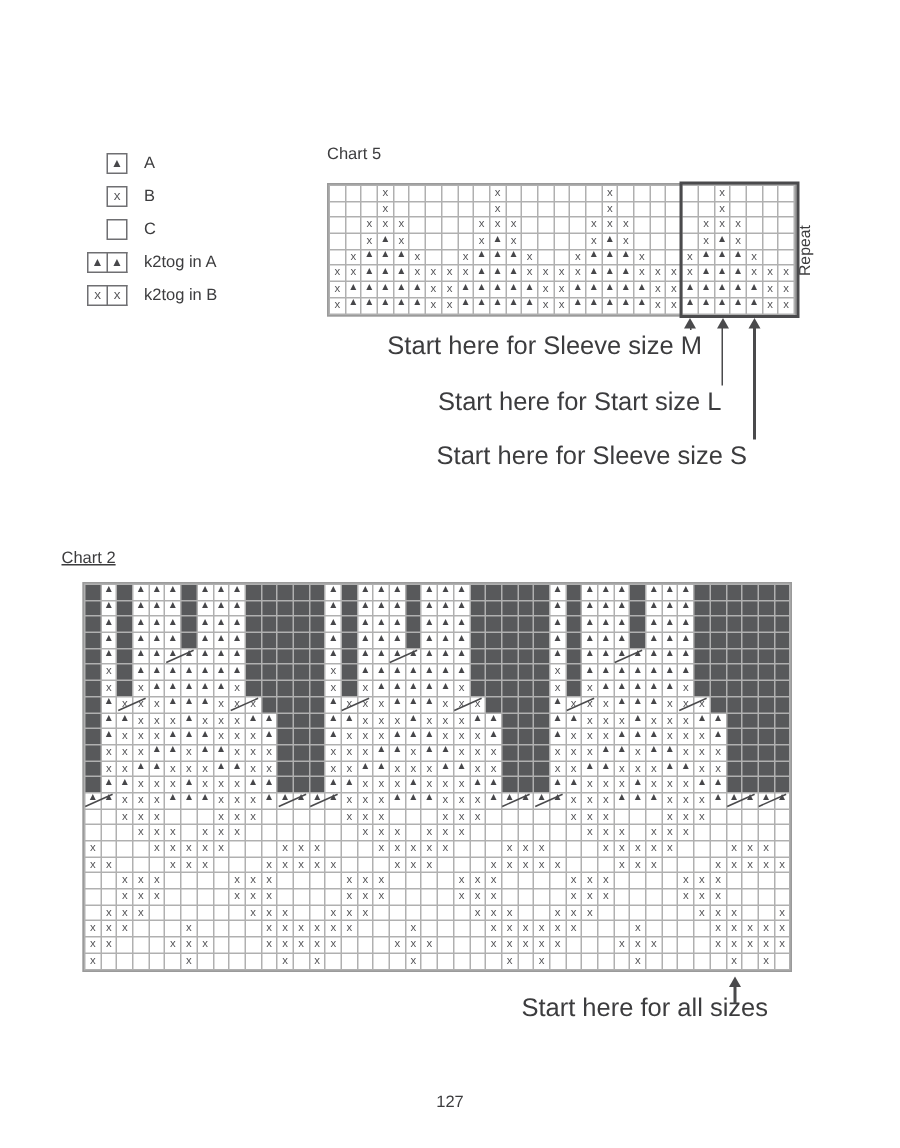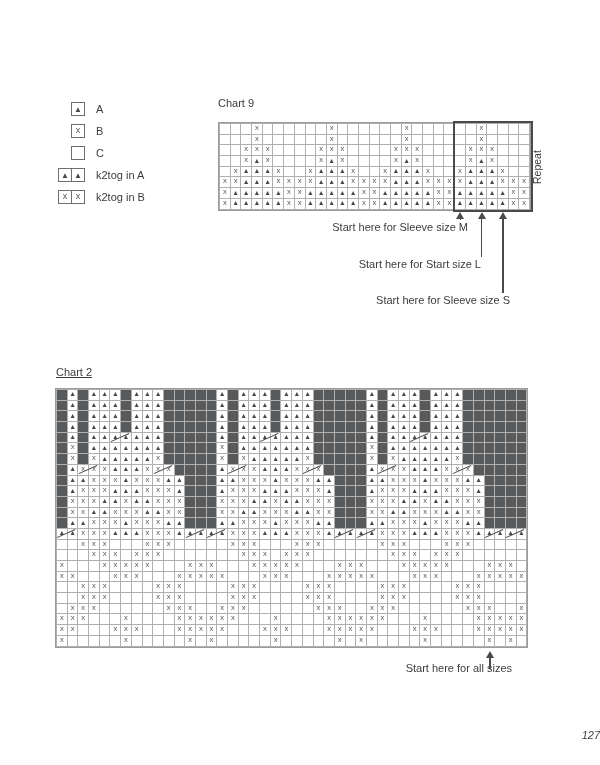--- a/index.html
+++ b/index.html
@@ -31,23 +31,23 @@
   
   #repeatbox{position:absolute;border:2px solid #4a4a4c;pointer-events:none;}
   .vlabel{position:absolute;font-size:10.5px;color:#3c3c3e;writing-mode:vertical-rl;
         transform:rotate(180deg);display:flex;align-items:center;justify-content:center;}
   
   .arrow{position:absolute;width:0;}
   .arrow .head{position:absolute;left:-4px;top:0;width:0;height:0;
         border-left:4px solid transparent;border-right:4px solid transparent;
         border-bottom:7px solid #4a4a4c;}
   .arrow .stem{position:absolute;left:-0.75px;top:6px;width:1.5px;background:#4a4a4c;}
-  .note{position:absolute;font-size:11px;color:#3c3c3e;white-space:nowrap;margin-left:43px;}
+  .note{position:absolute;font-size:17px;color:#3c3c3e;white-space:nowrap;margin-left:43px;}
   .right-anchored{text-align:right;}
-  #pagenum{position:absolute;left:0;right:0;top:729px;text-align:right;font-size:11px;color:#3c3c3e;font-style:italic;}
+  #pagenum{position:absolute;left:0;right:0;top:729px;text-align:center;font-size:11px;color:#3c3c3e;}
 </style>
 </head>
 <body>
 
 <div id="page">
 
   <div class="legend" id="legend">
       <div class="lgrow">
         <div class="lgicons">
           <div class="lgcell">
@@ -87,21 +87,21 @@
             <span class="sym-x">x</span>
           </div>
           <div class="lgcell">
             <span class="sym-x">x</span>
           </div>
         </div>
         <div class="lglabel">k2tog in B</div>
       </div>
     </div>
 
-  <div class="title" style="left:218px;top:97px;">Chart 9</div>
+  <div class="title" style="left:218px;top:97px;">Chart 5</div>
 
   <div class="grid" id="chart1" style="left: 218px; top: 122px; grid-template-columns: repeat(29, 9.7px);">
       <div class="cell"></div>
       <div class="cell"></div>
       <div class="cell"></div>
       <div class="cell">
         <span class="sym-x">x</span>
       </div>
       <div class="cell"></div>
       <div class="cell"></div>
@@ -608,23 +608,23 @@
         <span class="sym-x">x</span>
       </div>
     </div>
 
   <div id="repeatbox" style="left: 453.4px; top: 121px; width: 75.4px; height: 86.6px;"></div>
 
   <div class="vlabel" style="left:531px;top:124px;height:86px;">Repeat</div>
 
   <div class="note right-anchored" style="right:132px;top:221px;">Start here for Sleeve size M</div>
   <div class="note right-anchored" style="right:119px;top:258px;">Start here for Start size L</div>
-  <div class="note right-anchored" style="right:90px;top:294px;">Start here for Sleeve size S</div>
+  <div class="note right-anchored" style="right:102px;top:294px;">Start here for Sleeve size S</div>
 
-  <div class="title" style="left:56px;top:366px;text-decoration:underline;">Chart 2</div>
+  <div class="title" style="left:41px;top:366px;text-decoration:underline;">Chart 2</div>
 
   <div class="grid" id="chart2" style="left: 55px; top: 388px; grid-template-columns: repeat(44, 9.7px);">
       <div class="cell dark"></div>
       <div class="cell">
         <span class="sym-t">▲</span>
       </div>
       <div class="cell dark"></div>
       <div class="cell">
         <span class="sym-t">▲</span>
       </div>

